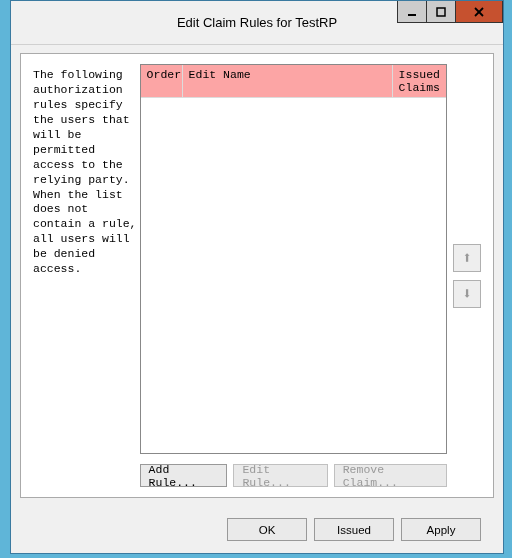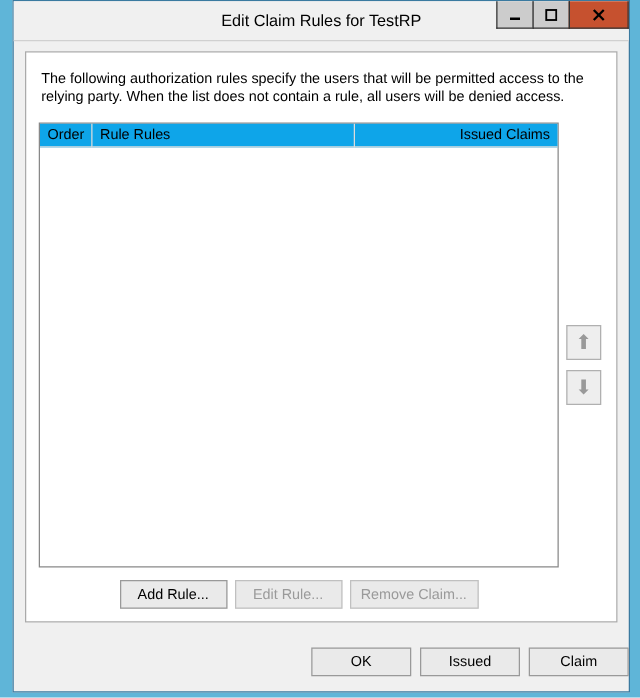--- a/index.html
+++ b/index.html
@@ -19,21 +19,21 @@
     left: 10px;
     top: 0;
     width: 494px;
     height: 554px;
     background: #f0f0f0;
     border: 1px solid #3a7aa0;
     display: flex;
     flex-direction: column;
   }
   .titlebar {
-    height: 32px;
+    height: 44px;
     background: #f0f0f0;
     border-bottom: 1px solid #d0d0d0;
     display: flex;
     align-items: center;
     position: relative;
   }
   .title {
     flex: 1;
     text-align: center;
     font-size: 13px;
@@ -91,23 +91,24 @@
     padding-top: 4px;
     padding-bottom: 5px;
     z-index: 3;
   }
   .tabpanel {
     border: 1px solid #aaa;
     background: #fff;
     flex: 1;
     padding: 10px 10px 10px 10px;
     display: flex;
-    flex-direction: column;
+    flex-direction: row;
     position: relative;
     z-index: 1;
+    font-family: Liberation Mono, monospace;
   }
   .desc {
     font-size: 11.5px;
     color: #000;
     margin: 4px 2px 12px 2px;
     line-height: 1.3;
   }
   .main-area {
     flex: 1;
     display: flex;
@@ -118,21 +119,21 @@
     display: flex;
     flex-direction: column;
   }
   .list {
     flex: 1;
     border: 1px solid #888;
     background: #fff;
   }
   .list-header {
     display: flex;
-    background: #0ea5e9;
+    background: #fca5a5;
   }
   .list-header .col {
     padding: 3px 6px;
     font-size: 11.5px;
     border-right: 1px solid #dcdcdc;
     border-bottom: 1px solid #dcdcdc;
     color: #000;
   }
   .col-order { width: 42px; }
   .col-name { width: 210px; }
@@ -174,21 +175,21 @@
     padding: 0 8px;
   }
   .btn.disabled {
     color: #9a9a9a;
     border-color: #c0c0c0;
   }
   .footer {
     display: flex;
     justify-content: flex-end;
     gap: 7px;
-    padding: 12px 0;
+    padding: 12px 22px;
   }
   .footer .btn { min-width: 80px; }
 </style>
 </head>
 <body>
 
 <div class="window">
   <div class="titlebar">
     <div class="title">Edit Claim Rules for TestRP</div>
     <div class="win-controls">
@@ -214,21 +215,21 @@
   <div class="content">
 
     <div class="tabpanel">
       <div class="desc">The following authorization rules specify the users that will be permitted access to the relying party. When the list does not contain a rule, all users will be denied access.</div>
 
       <div class="main-area">
         <div class="list-wrap">
           <div class="list">
             <div class="list-header">
               <div class="col col-order">Order</div>
-              <div class="col col-name">Rule Rules</div>
+              <div class="col col-name">Edit Name</div>
               <div class="col col-claims">Issued Claims</div>
             </div>
           </div>
           <div class="rule-buttons">
             <div class="btn">Add Rule...</div>
             <div class="btn disabled">Edit Rule...</div>
             <div class="btn disabled">Remove Claim...</div>
           </div>
         </div>
         <div class="arrow-col">
@@ -239,15 +240,15 @@
               <span>⬇</span>
             </div>
         </div>
       </div>
     </div>
   </div>
 
   <div class="footer">
     <div class="btn">OK</div>
     <div class="btn">Issued</div>
-    <div class="btn">Claim</div>
+    <div class="btn">Apply</div>
   </div>
 </div>
 
 </body></html>

